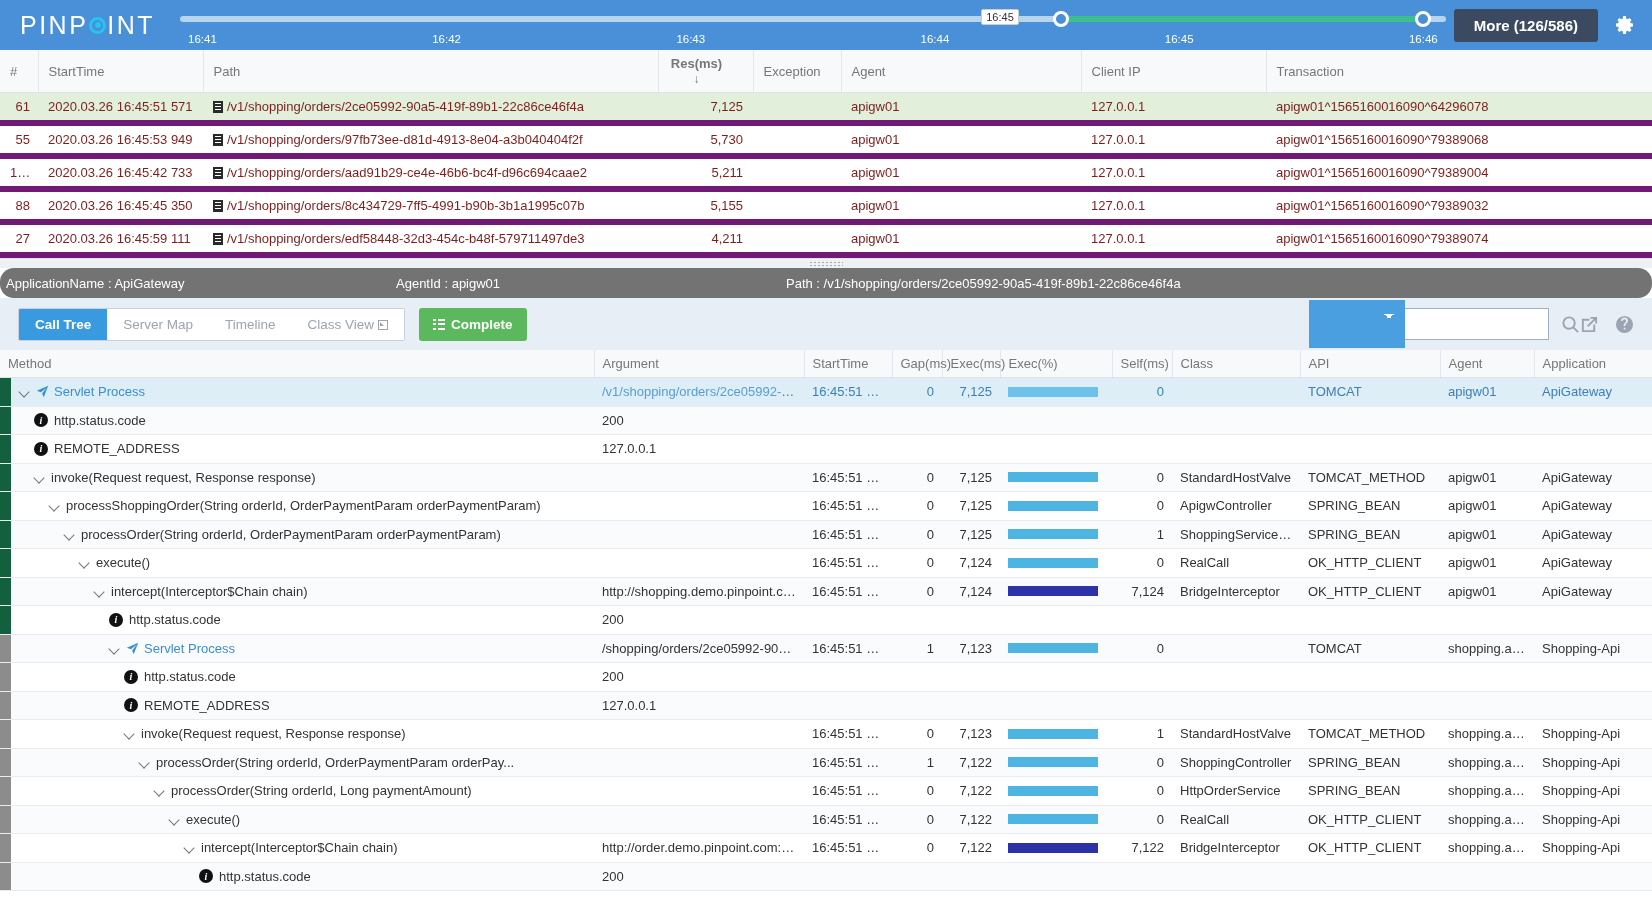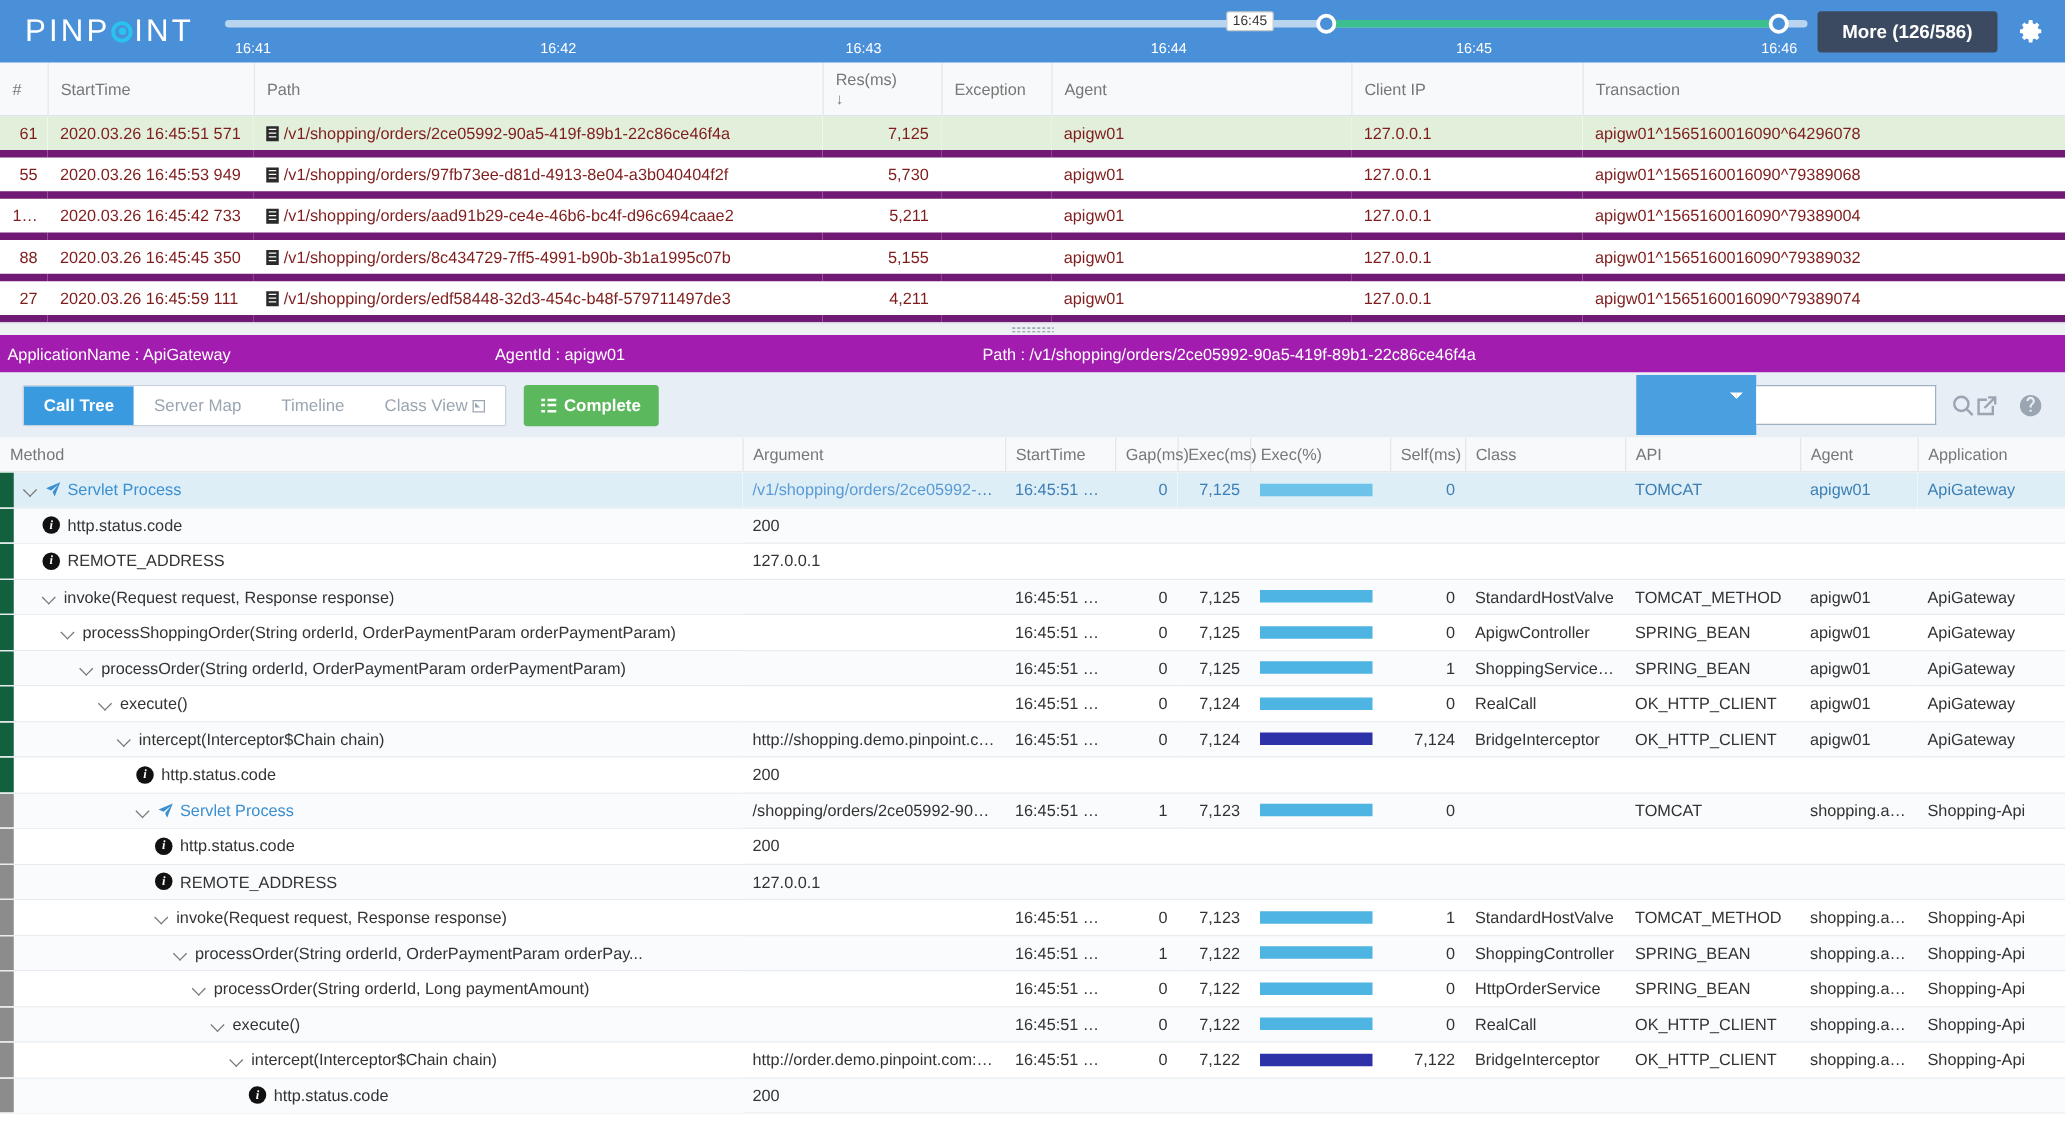--- a/index.html
+++ b/index.html
@@ -99,21 +99,21 @@
   .tx-table tr:not(.selected) td { background: #fff; }
   .c-num { width: 38px; text-align: right; padding-right: 8px !important; }
   .c-time { width: 165px; }
   .c-path { width: 455px; }
   .c-res { width: 95px; text-align: right; }
   .c-exc { width: 88px; }
   .c-agent { width: 240px; }
   .c-ip { width: 185px; }
   .c-tx { width: auto; }
   th.c-num, th.c-res { text-align: left; }
-  th.c-res { text-align: left; padding-right: 28px !important; }
+  th.c-res { text-align: center; padding-right: 28px !important; font-weight: bold; }
   .doc-icon {
     display: inline-block; width: 10px; height: 12px;
     background: #2a2a2a; vertical-align: -2px; margin-right: 4px;
     position: relative;
   }
   .doc-icon::after {
     content: ""; position: absolute; left: 2px; top: 2px;
     width: 6px; height: 1px; background: #fff;
     box-shadow: 0 3px 0 #fff, 0 6px 0 #fff;
   }
@@ -127,22 +127,22 @@
     cursor: ns-resize;
   }
   .splitter .grip {
     width: 34px; height: 5px;
     background-image: radial-gradient(#9aa3ad 40%, transparent 41%);
     background-size: 4px 3px; opacity: .9;
   }
 
   
   .infobar {
-    height: 30px; background: #a21caf; color: #fff;
-    display: flex; align-items: center; font-size: 13px;
+    height: 30px; background: #737373; color: #fff;
+    display: flex; align-items: center; font-size: 13px; border-radius: 14px;
   }
   .infobar > div { padding-left: 6px; white-space: nowrap;
     overflow: hidden; text-overflow: ellipsis; }
   .ib-app { width: 390px; }
   .ib-agent { width: 390px; }
   .ib-txid { width: 490px; }
   .ib-path { flex: 1; }
 
   
   .toolbar {

